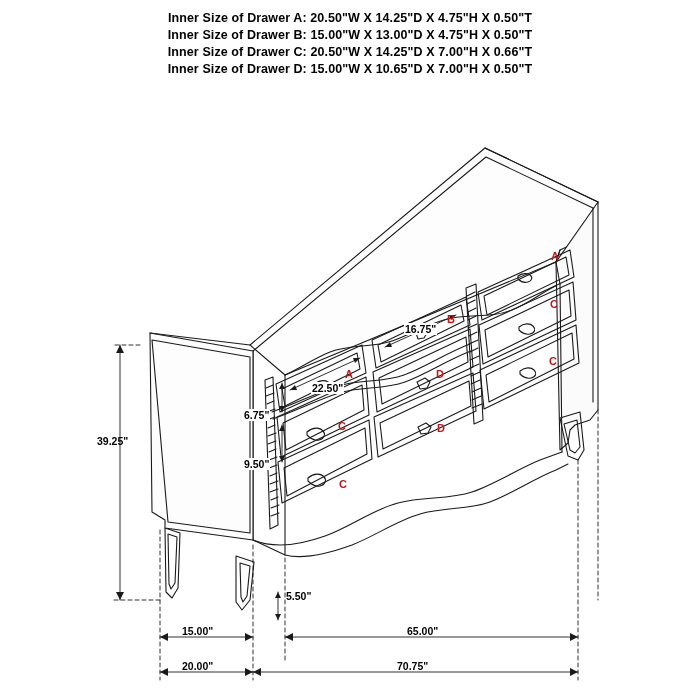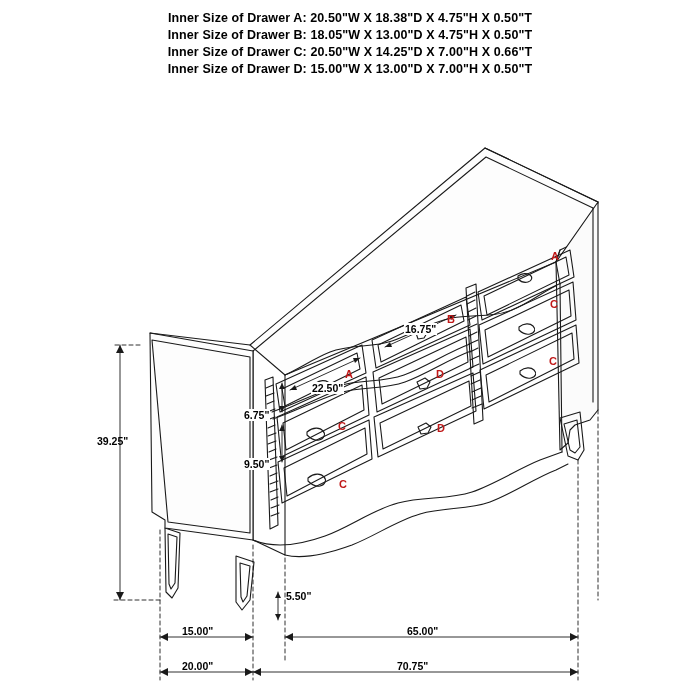--- a/index.html
+++ b/index.html
@@ -56,24 +56,24 @@
     background: #ffffff;
     padding: 0 1px;
   }
 </style>
 </head>
 <body>
 
 <div id="root">
 
   <div class="spec-block">
-    <div class="spec-line">Inner Size of Drawer A: 20.50"W X 18.38"D X 4.75"H X 0.50"T</div>
-    <div class="spec-line">Inner Size of Drawer B: 18.05"W X 13.00"D X 4.75"H X 0.50"T</div>
+    <div class="spec-line">Inner Size of Drawer A: 20.50"W X 14.25"D X 4.75"H X 0.50"T</div>
+    <div class="spec-line">Inner Size of Drawer B: 15.00"W X 13.00"D X 4.75"H X 0.50"T</div>
     <div class="spec-line">Inner Size of Drawer C: 20.50"W X 14.25"D X 7.00"H X 0.66"T</div>
-    <div class="spec-line">Inner Size of Drawer D: 15.00"W X 13.00"D X 7.00"H X 0.50"T</div>
+    <div class="spec-line">Inner Size of Drawer D: 15.00"W X 10.65"D X 7.00"H X 0.50"T</div>
   </div>
 
   <svg class="diagram" width="700" height="700" viewBox="0 0 700 700">
     <g fill="none" stroke="#1a1a1a" stroke-width="1.1" stroke-linejoin="round" stroke-linecap="round">
 
       <g>
         <path d="M 250 345 L 485 148 L 598 202 L 596 212 L 590 230 L 575 243 L 560 250 L 556 262 L 285 375 Z" fill="#fdfdfd"></path>
         <path d="M 253 351 L 486 157 L 593 208"></path>
         <path d="M 485 148 L 598 202"></path>
         <path d="M 556 262 L 560 250"></path>

